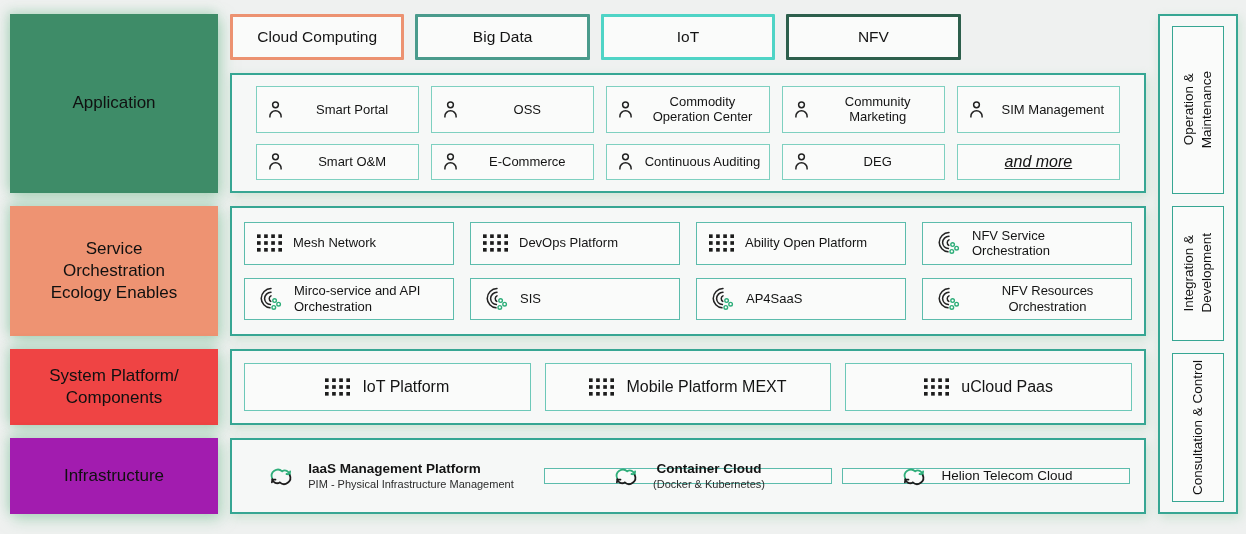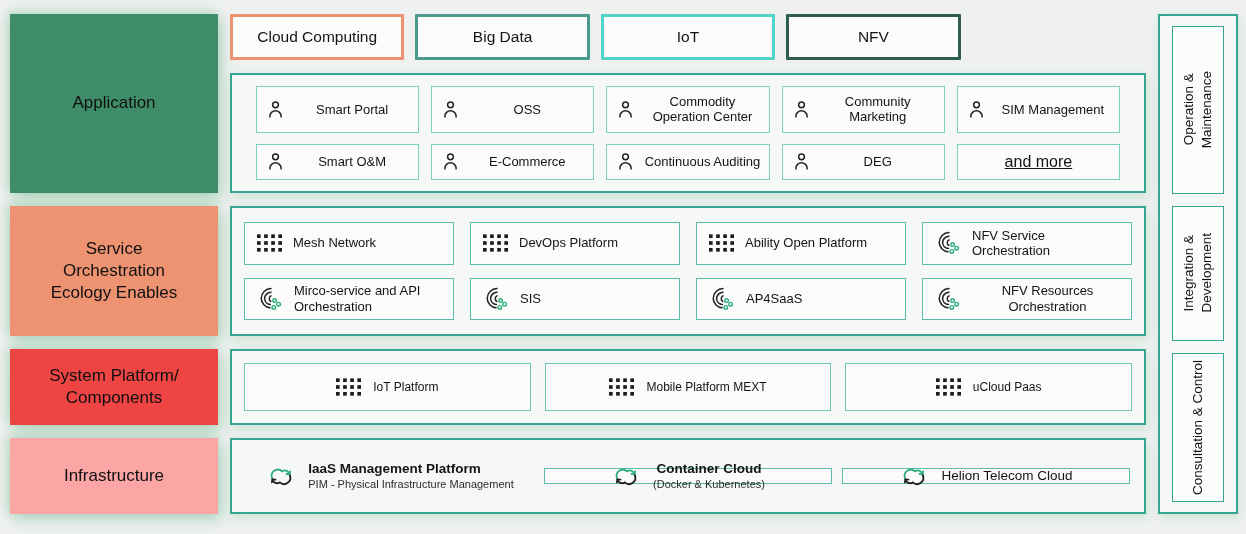--- a/index.html
+++ b/index.html
@@ -47,25 +47,25 @@
   .sys-container { grid-row:4; display:grid; grid-template-columns:repeat(3,1fr); gap:14px; padding:12px; }
   .infra-container { grid-row:5; display:grid; grid-template-columns:repeat(3,1fr); gap:10px; padding:28px 14px; }
   
   .item {
     background:#fafbfa; display:flex; align-items:center;
     padding:2px 8px; gap:8px; min-height:0; font-size:13px; line-height:1.2;
   }
   .app-container .item { border:1.5px solid #7ed0c0; }
   .app-container .item .lbl { flex:1; text-align:center; }
   .svc-container .item { border:1.5px solid #5cbcac; padding-left:12px; gap:11px; }
-  .sys-container .item { border:1.5px solid #6cc8b8; justify-content:center; gap:12px; font-size:12px; }
+  .sys-container .item { border:1.5px solid #6cc8b8; justify-content:center; gap:12px; font-size:16px; }
   .infra-container .item { border:1.5px solid #5cbcac; justify-content:center; gap:12px; }
   .infra-container .item.noborder { border-color:transparent; background:transparent; }
   .item.more { justify-content:center; }
-  .item.more .lbl { font-size:16px; text-decoration:underline; flex:none; }
+  .item.more .lbl { font-size:16px; font-style:italic; text-decoration:underline; flex:none; }
   .two-line { text-align:center; }
   .stack { display:flex; flex-direction:column; align-items:flex-start; line-height:1.25; }
   .stack .main { font-weight:bold; font-size:13.5px; }
   .stack .main.normal { font-weight:normal; }
   .stack .sub { font-size:11px; color:#2b2b2b; }
   .stack.center { align-items:center; }
   .icon { display:inline-flex; align-items:center; justify-content:center; flex:none; }
   
   .side-col {
     grid-column:3; grid-row:1 / 6;
@@ -88,21 +88,21 @@
 </style>
 </head>
 <body>
 
 <div class="page">
   <div class="grid">
 
     <div class="layer-label label-app" style="background: rgb(62, 140, 104);">Application</div>
     <div class="layer-label label-svc" style="background: rgb(238, 147, 114);">Service Orchestration Ecology Enables</div>
     <div class="layer-label label-sys" style="background: #ef4444;">System Platform/ Components</div>
-    <div class="layer-label label-infra" style="background: #fca5a5;">Infrastructure</div>
+    <div class="layer-label label-infra" style="background: #a21caf;">Infrastructure</div>
 
     <div class="tabs">
       <div class="tab" style="border-color: rgb(236, 146, 113);">Cloud Computing</div>
       <div class="tab" style="border-color: rgb(74, 155, 140);">Big Data</div>
       <div class="tab" style="border-color: rgb(79, 212, 198);">IoT</div>
       <div class="tab" style="border-color: rgb(45, 95, 76);">NFV</div>
     </div>
 
     <div class="container app-container">
       <div class="item">

